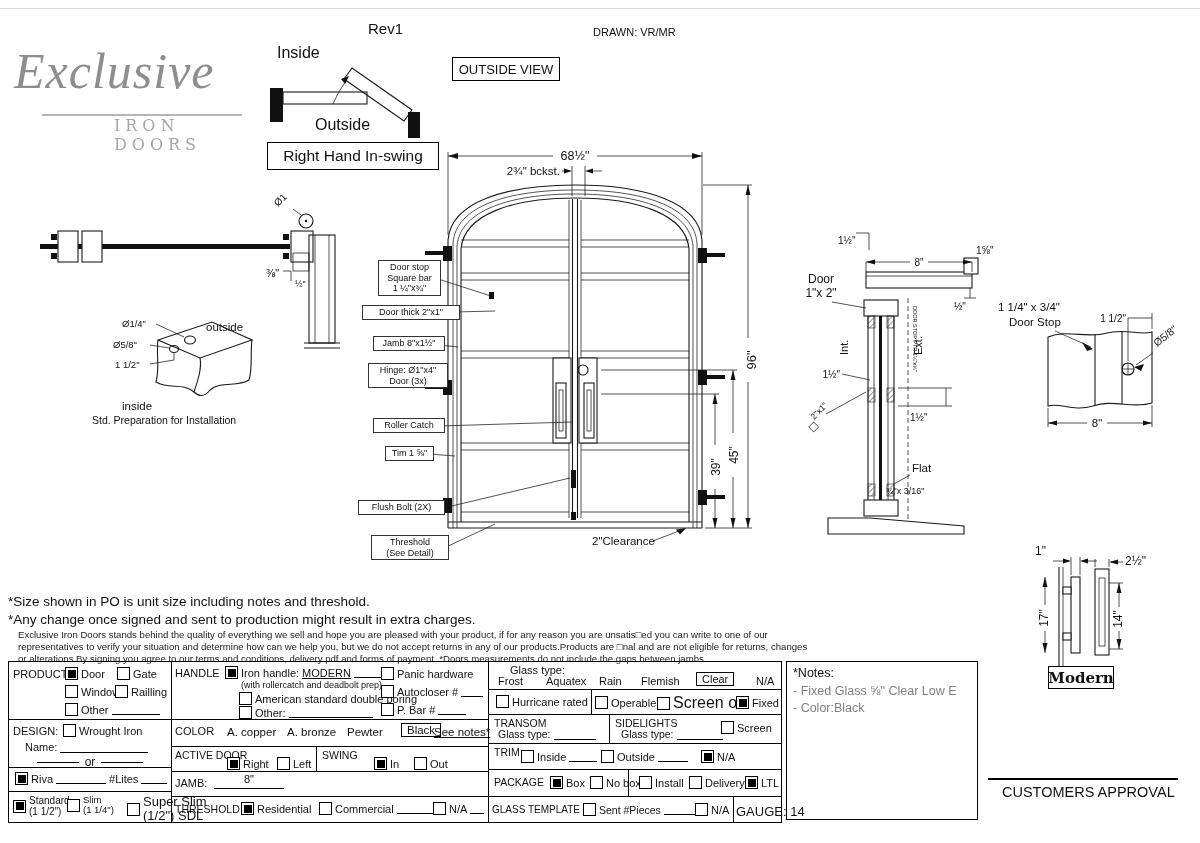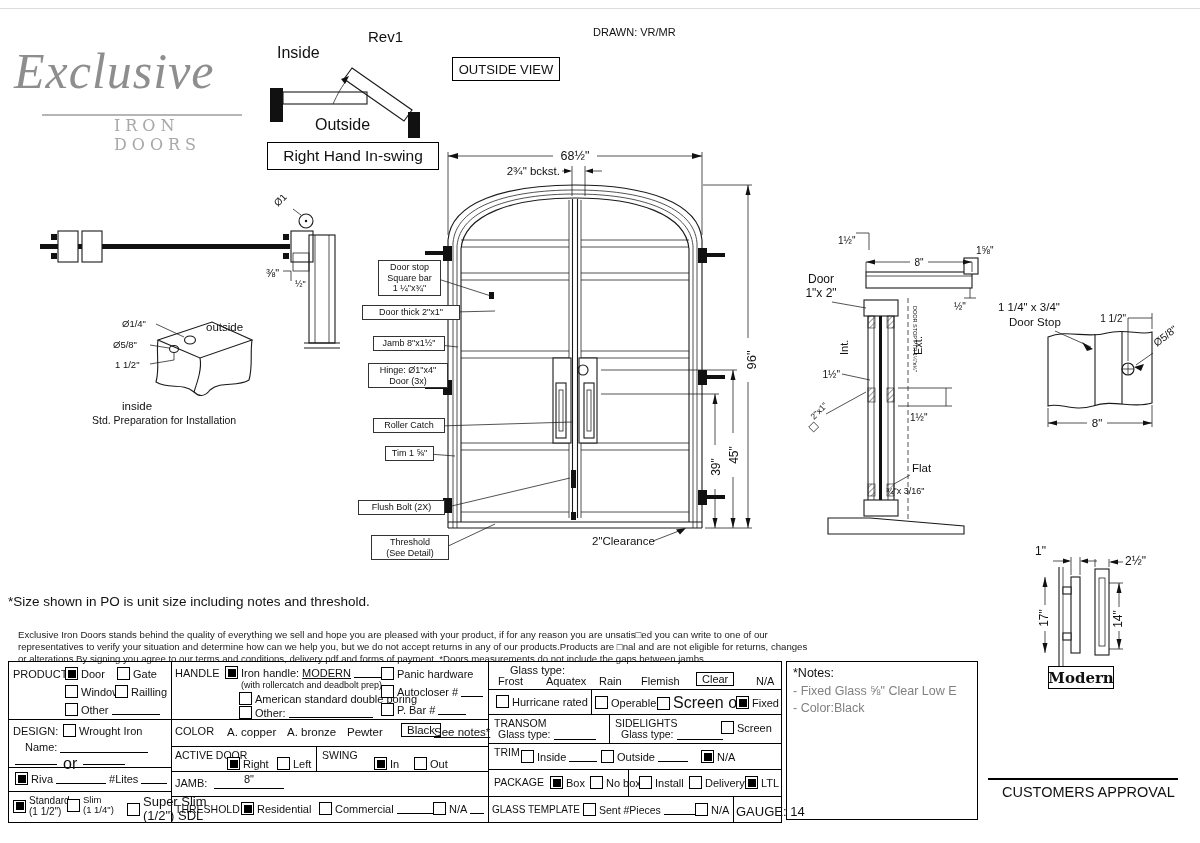--- a/index.html
+++ b/index.html
@@ -39,40 +39,40 @@
   .hl{position:absolute;height:1.2px;background:#000}
   .flabel{position:absolute;font-size:11px;white-space:nowrap}
   .fitem{position:absolute;display:flex;align-items:center;gap:3px;font-size:11px;white-space:nowrap}
   .fitem .pre{white-space:pre-line;line-height:1.1}
   .cb{flex:0 0 auto;display:inline-block;width:11px;height:11px;border:1.7px solid #000;position:relative;background:#fff}
   .cb.checked::after{content:"";position:absolute;inset:1.5px;background:#000}
   .bl{display:inline-block;border-bottom:1.1px solid #000;height:10px}
   .und{text-decoration:underline}
   .boxed{border:1.5px solid #000;padding:0 5px}
   .blv{display:inline-block;width:70px;border-bottom:1.2px solid #000;text-align:center;font-size:11px;height:15px}
-  .or-row{position:absolute;display:flex;align-items:center;font-size:16px}
+  .or-row{position:absolute;display:flex;align-items:center;justify-content:center;font-size:12px}
   .dash{display:inline-block;width:42px;height:1px;background:#000;margin:0 6px}
   
   #notes{position:absolute;left:786px;top:661px;width:190px;height:157px;border:1.5px solid #000}
   .notes-line{position:absolute;font-size:12.5px;color:#808080;white-space:nowrap}
 </style>
 </head>
 <body>
 
 <div id="sheet">
 
   <div class="abs" style="left:0;top:8px;width:1200px;height:1px;background:#dcdcdc"></div>
 
   <div class="abs" style="left:14px;top:42px;width:235px;height:100px">
     <div class="logo-script">Exclusive</div>
     <div class="logo-line"></div>
     <div class="logo-sub">IRON DOORS</div>
   </div>
 
-  <div class="abs" style="left:368px;top:28px;font-size:15px">Rev1</div>
+  <div class="abs" style="left:368px;top:20px;font-size:15px">Rev1</div>
   <div class="abs" style="left:593px;top:26px;font-size:11px">DRAWN: VR/MR</div>
 
   <svg class="abs" style="left:255px;top:40px" width="195" height="98">
     <text x="22" y="18" font-size="16">Inside</text>
     <rect class="blk" x="15" y="48" width="13" height="34"></rect>
     <rect class="wht" x="28" y="52" width="84" height="12"></rect>
     <path class="ln" d="M97,28 L157,70 L149,81 L89,39 Z"></path>
     <rect class="blk" x="153" y="72" width="12" height="26"></rect>
     <path class="thin" d="M78,64 C83,53 87,46 92,40"></path>
     <path class="blk" d="M94,36 l-8,3 l4,5 z"></path>
@@ -370,20 +370,21 @@
       <line class="thin" x1="94" y1="114" x2="108" y2="114"></line>
     <line class="thin" x1="104" y1="48" x2="104" y2="72"></line>
       <line class="thin" x1="104" y1="96" x2="104" y2="114"></line>
     <path class="blk" d="M104,48 l-2.5,10 h5 z"></path>
       <path class="blk" d="M104,114 l-2.5,-10 h5 z"></path>
     <text transform="rotate(-90 104,84)" x="104" y="87" text-anchor="middle" font-size="12">14"</text>
   </svg>
   <div class="boxlbl" style="left:1048px;top:666px;width:64px;height:21px;font-size:15px;font-weight:bold;font-family:'DejaVu Serif',serif">Modern</div>
 
   <div class="disc1" style="left:8px;top:594px">*Size shown in PO is unit size including notes and threshold.</div>
+  <div class="disc1" style="left:8px;top:612px">*Any change once signed and sent to production might result in extra charges.</div>
   <div class="discbody" style="left:18px;top:629px">Exclusive Iron Doors stands behind the quality of everything we sell and hope you are pleased with your product, if for any reason you are unsatis□ed you can write to one of our</div>
   <div class="discbody" style="left:18px;top:653px">or alterations.By signing you agree to our terms and conditions, delivery pdf and forms of payment. *Doors measurements do not include the gaps between jambs</div>
   <div class="discbody" style="left:18px;top:641px">representatives to verify your situation and determine how can we help you, but we do not accept returns in any of our products.Products are □nal and are not eligible for returns, changes</div>
 
   <div id="form">
 
     <div class="vl" style="left:162px;top:0;height:160px"></div>
     <div class="vl" style="left:479px;top:0;height:160px"></div>
     <div class="hl" style="left:0;top:57px;width:162px"></div>
     <div class="hl" style="left:0;top:105px;width:162px"></div>

